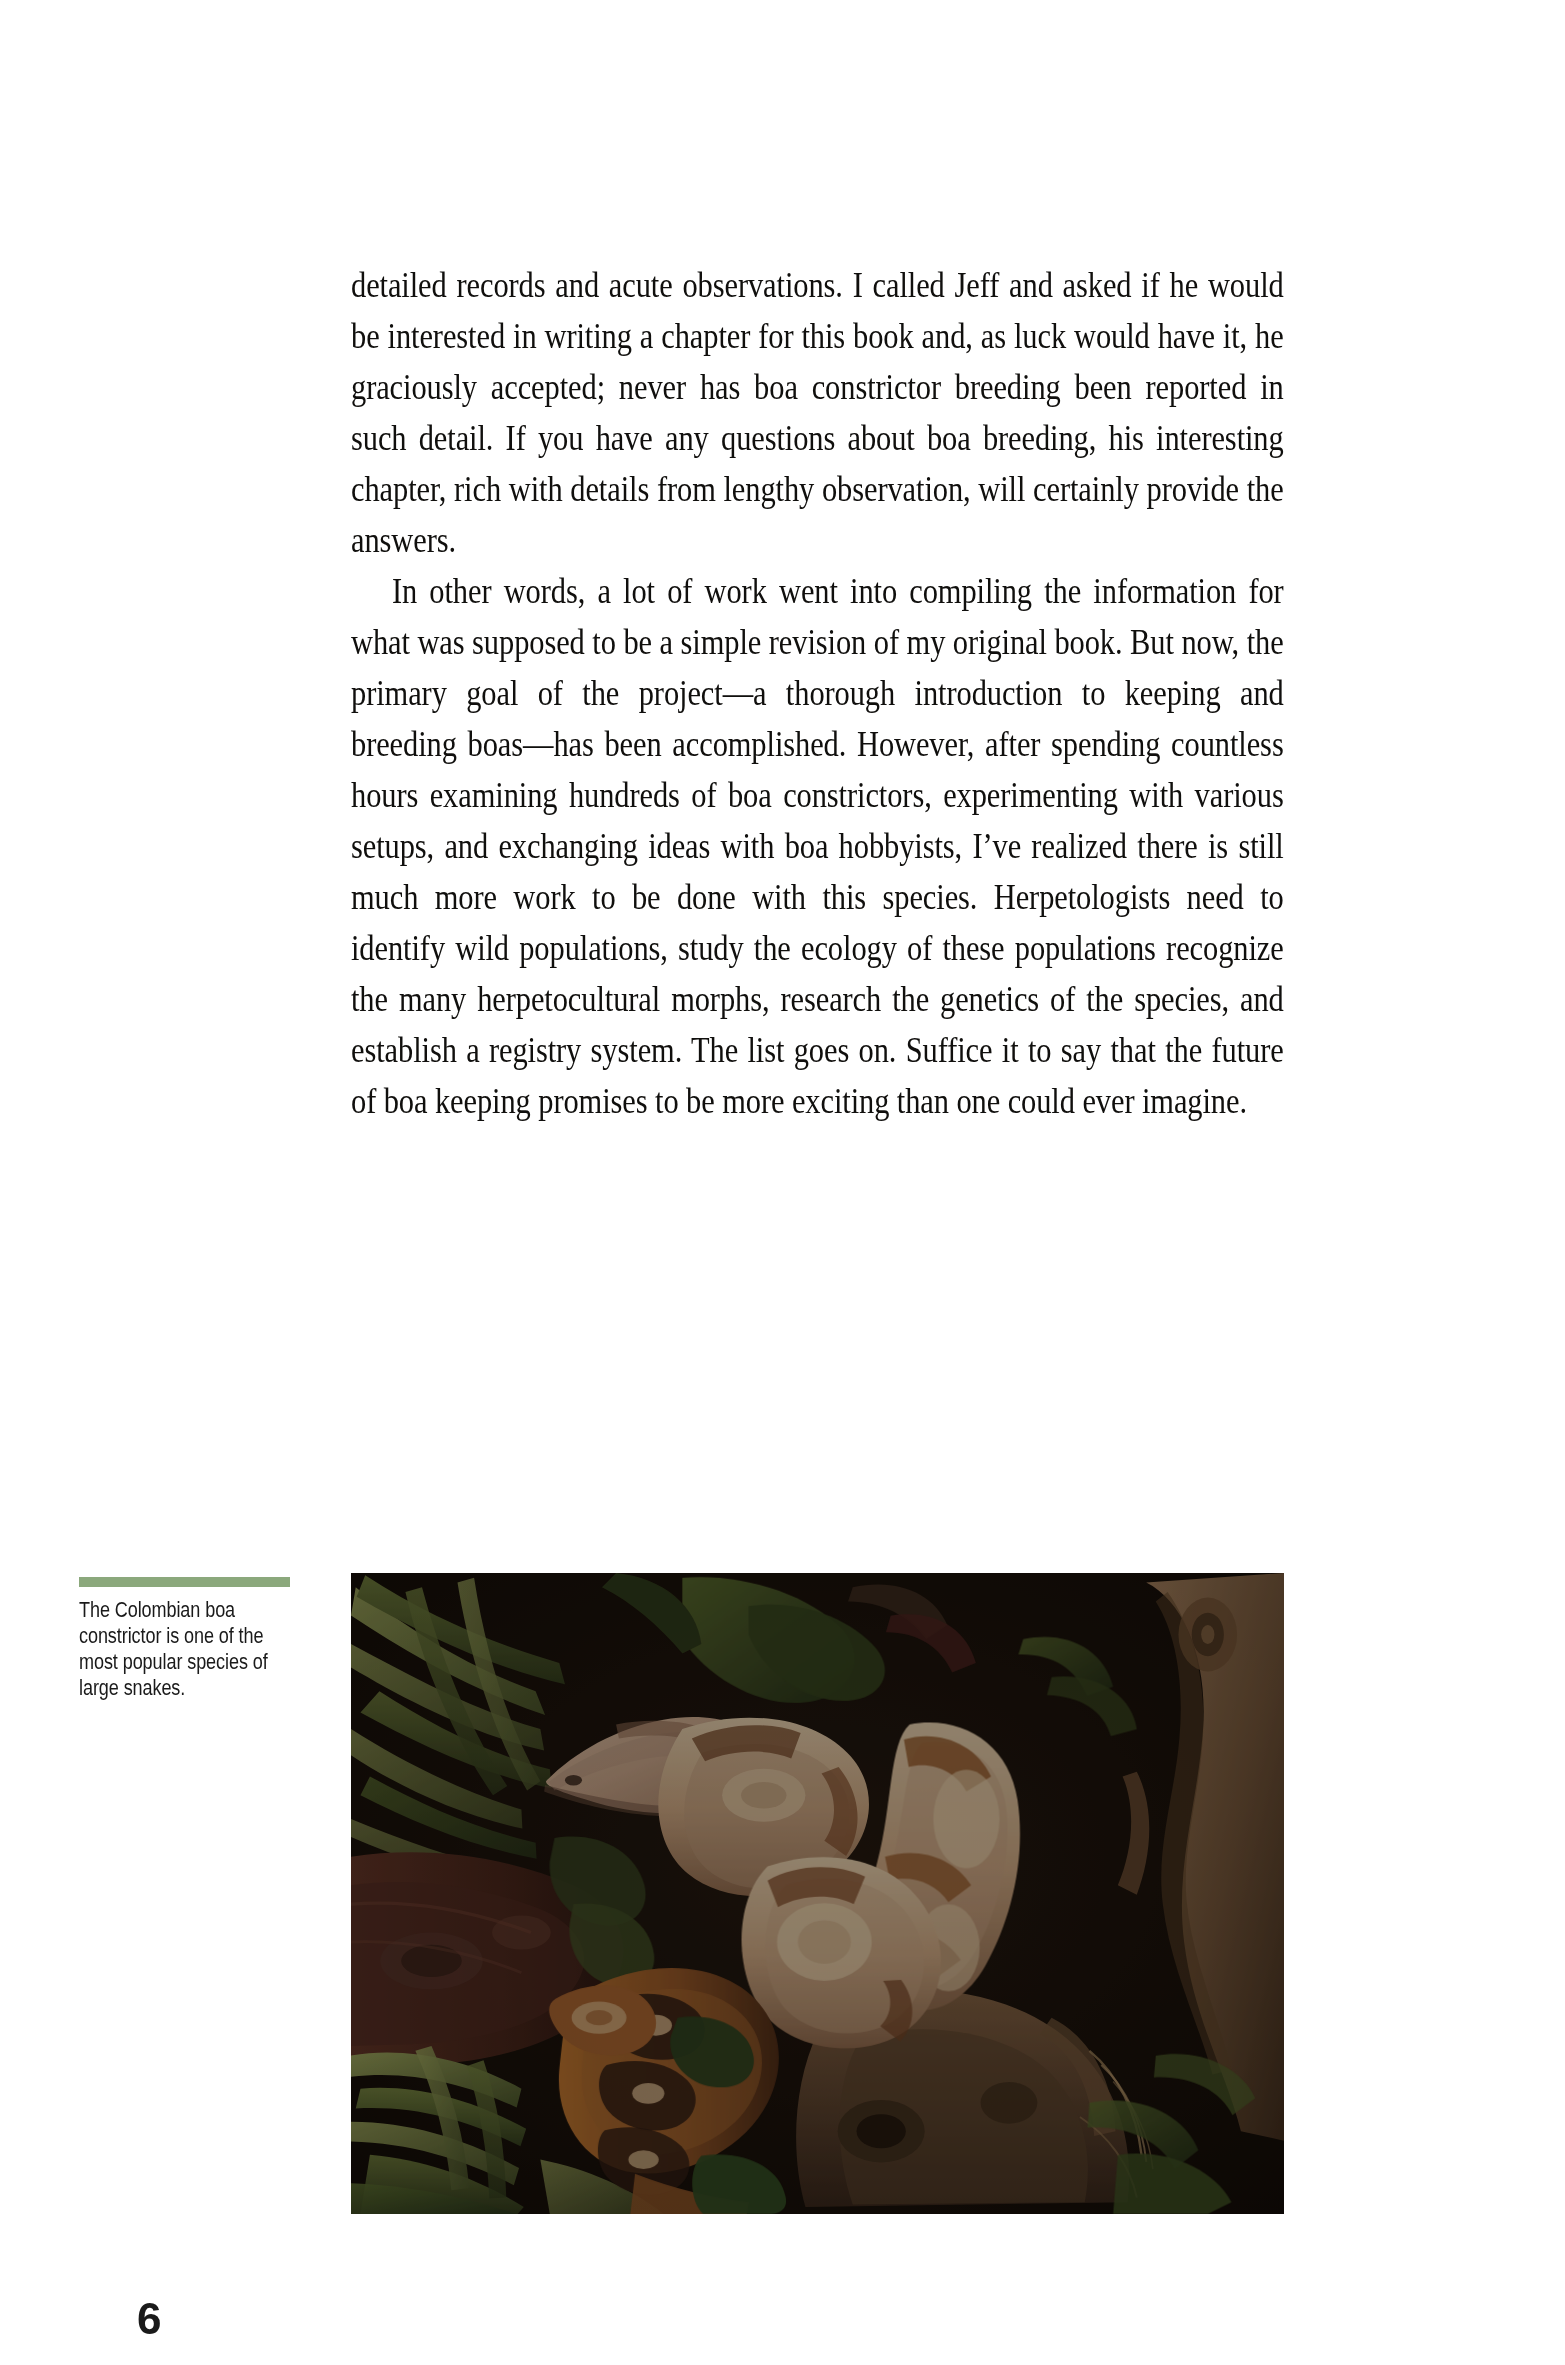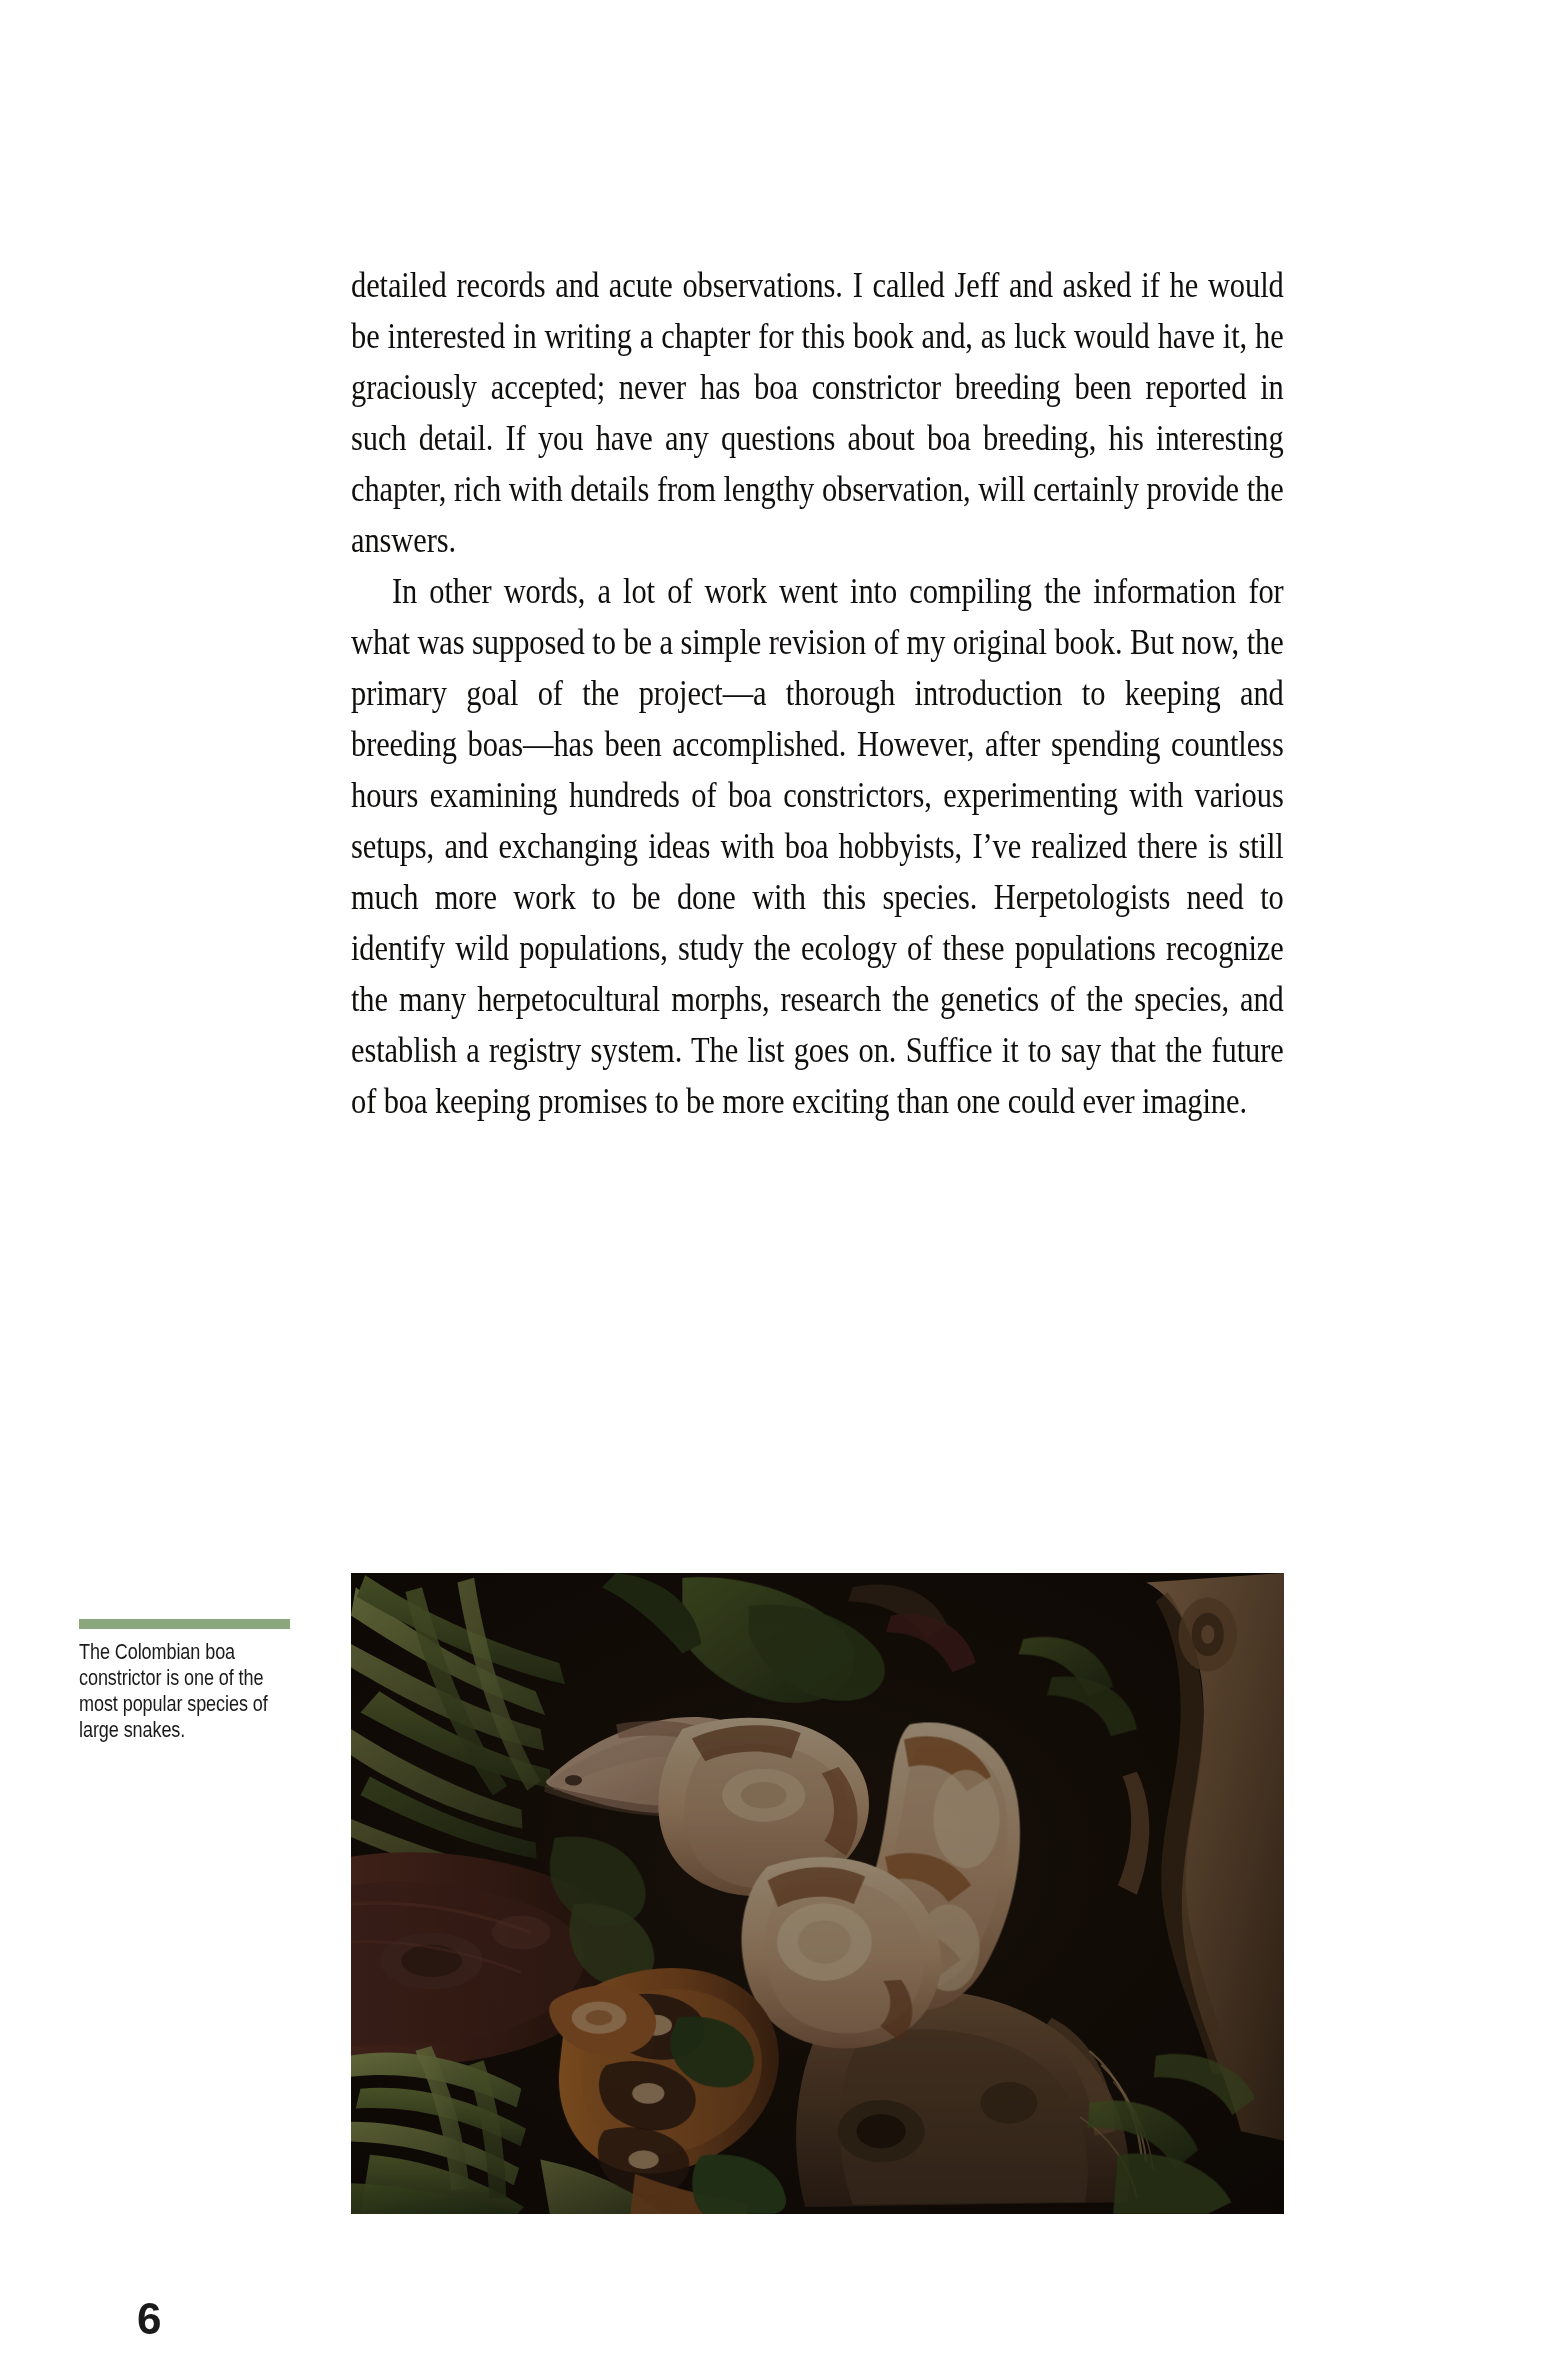--- a/index.html
+++ b/index.html
@@ -44,21 +44,20 @@
   .body-para + .body-para {
     text-indent: 47px;
   }
 
   
   .caption-block {
     position: absolute;
     left: 79px;
     top: 1577px;
     width: 211px;
-    margin-top: 42px;
   }
   .caption-rule {
     width: 211px;
     height: 9.5px;
     background: #8ba87c;
   }
   .caption-text {
     margin: 0;
     padding-top: 10.4px;
     font-family: "Liberation Sans", sans-serif;

